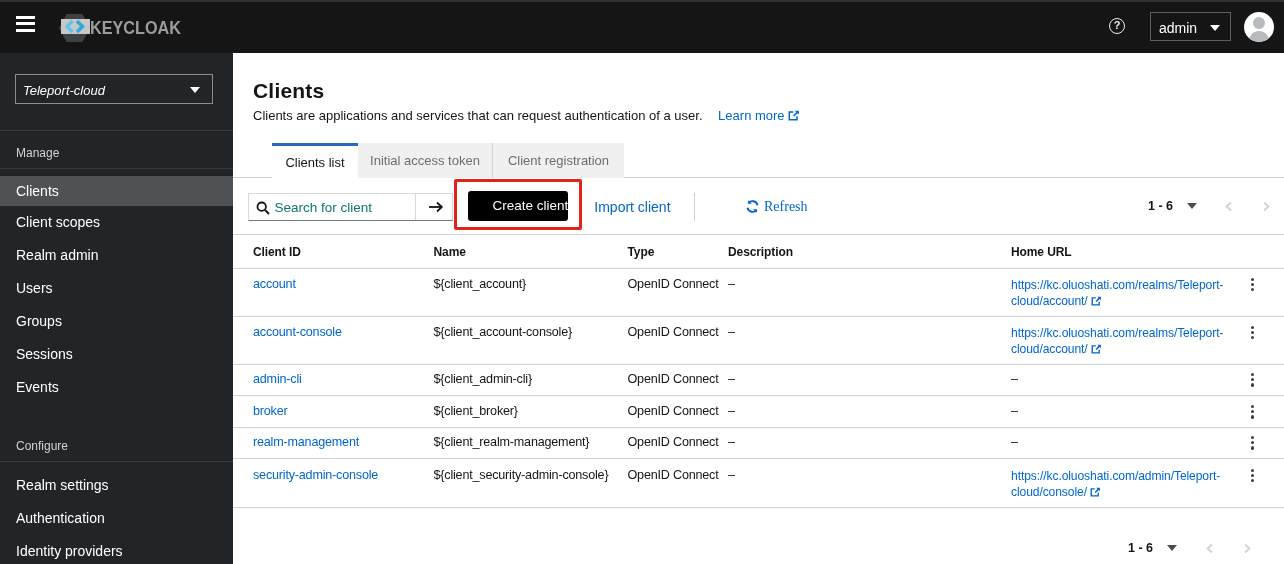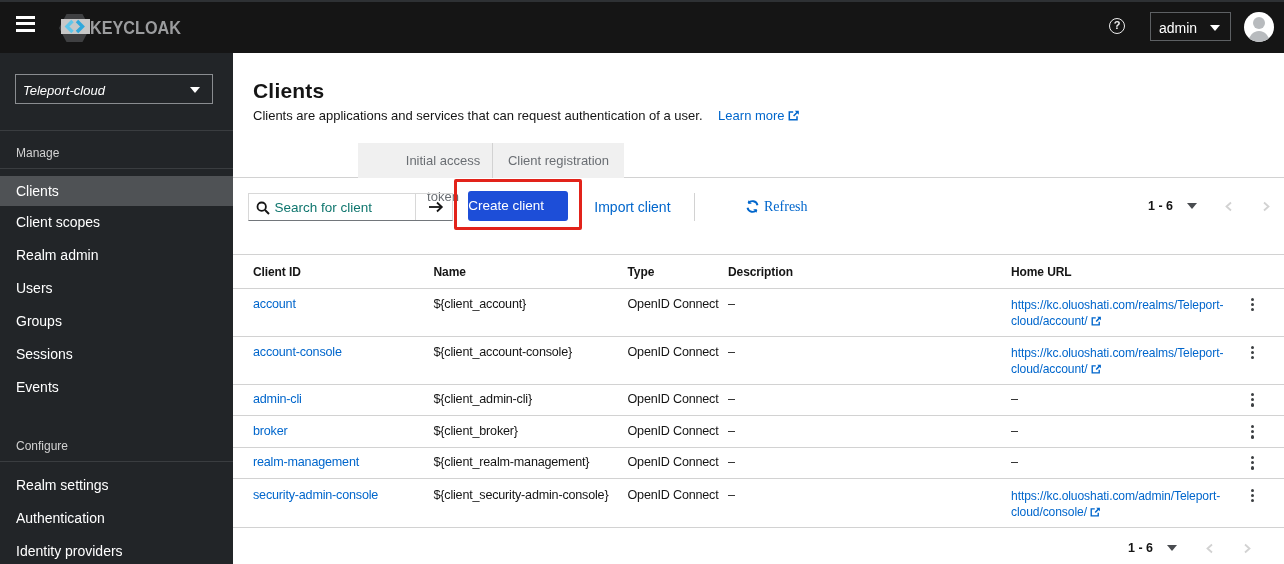--- a/index.html
+++ b/index.html
@@ -34,41 +34,41 @@
   
   .main { position:absolute; left:233px; top:53px; width:1051px; height:511px; background:#fff; }
   h1 { position:absolute; left:20px; top:26px; font-size:21px; font-weight:bold; color:#151515; letter-spacing:0.2px; }
   .sub { position:absolute; left:20px; top:55px; font-size:13px; color:#151515; }
   .sub a { color:#0066cc; text-decoration:none; margin-left:12px; }
   
   .tabs { position:absolute; left:0; top:90px; width:1051px; height:35px; }
   .tabline { position:absolute; left:0; top:34px; width:1051px; height:1px; background:#d2d2d2; }
   .tab { position:absolute; top:0; height:35px; font-size:13px; color:#6a6e73; background:#f0f0f0; text-align:center; line-height:36px; }
   .tab.act { background:#fff; color:#151515; border-top:3px solid #2b66c9; line-height:33px; height:35px; }
-  .t1 { left:39px; width:86px; } .t2 { left:125px; width:135px; border-right:1px solid #d2d2d2;padding-left:36px;} .t3 { left:260px; width:131px; }
+  .t1 { left:39px; width:86px; } .t2 { left:125px; width:135px; border-right:1px solid #d2d2d2;} .t3 { left:260px; width:131px; }
   
   .search { position:absolute; left:14.5px; top:139.5px; width:205px; height:28px; border:1px solid #d8d8d8; border-bottom:1px solid #72767b; }
   .search .ph { position:absolute; left:26px; top:6px; font-size:13.5px; color:#0f766e; }
   .search .sep { position:absolute; right:36px; top:0; width:1px; height:26px; background:#d8d8d8; }
   .redbox { position:absolute; left:221.3px; top:126.1px; width:127.3px; height:50.5px; border:3px solid #e2231a; border-radius:2px; }
-  .btn { position:absolute; left:235.2px; top:138.4px; width:100.2px; height:29.6px; background:#1d4ed8; color:#fff; font-size:13.5px; border:none; border-radius:3px; text-align:left; line-height:29.6px; }
+  .btn { position:absolute; left:235.2px; top:138.4px; width:100.2px; height:29.6px; background:#000000; color:#fff; font-size:13.5px; border:none; border-radius:3px; text-align:right; line-height:29.6px; }
   .lnk { position:absolute; font-size:14px; color:#0066cc; }
   .import { left:361.3px; top:146px; }
   .tdiv { position:absolute; left:461.3px; top:139.5px; width:1px; height:28px; background:#d2d2d2; }
   .refresh { left:513px; top:146px;font-family:Liberation Serif, serif; }
   
   .pag { position:absolute; font-size:12.5px; font-weight:bold; color:#151515; }
   .pag .caret { border-top-color:#494c50; border-left-width:5px; border-right-width:5px; border-top-width:6px; margin-left:14px; vertical-align:1px;}
   .pagtop { left:915px; top:146px; }
   .pagbot { left:895px; top:488px; }
   .chev { position:absolute; width:10px; height:10px; }
   .chev svg { display:block; }
   
   .tbl { position:absolute; left:0; top:181px; width:1051px; }
-  .trow { position:absolute; left:0; width:1051px; border-bottom:1px solid #d2d2d2;margin-top:20px; }
+  .trow { position:absolute; left:0; width:1051px; border-bottom:1px solid #d2d2d2; }
   .cell { position:absolute; font-size:12.6px; color:#151515; letter-spacing:-0.2px; }
   .cell a { color:#0066cc; text-decoration:none; }
   .cell.url { font-size:12.1px; line-height:16.5px; letter-spacing:-0.1px; }
   .c1{left:20px;} .c2{left:200.5px;} .c3{left:394.5px;} .c4{left:495px;} .c5{left:778px;}
   .hdr-c { font-weight:bold; font-size:12px; letter-spacing:-0.1px; }
   .kebab { position:absolute; left:1018px; width:4px; }
   .kebab i { display:block; width:3.2px; height:3.2px; border-radius:50%; background:#3c3f42; margin-bottom:2px; }
 </style>
 </head>
 <body>
@@ -122,20 +122,21 @@
 </div>
 <div class="main">
   <h1>Clients</h1>
   <div class="sub">Clients are applications and services that can request authentication of a user. <a>Learn more <svg width="12" height="11" viewBox="0 0 12 11" style="vertical-align:-1px">
           <path d="M9 6.2V9.7H1.3V2h3.9" fill="none" stroke="#0066cc" stroke-width="1.5"></path>
           <path d="M6.8 0.8h4v4z" fill="#0066cc"></path>
           <path d="M9.8 1.8L5.6 6" stroke="#0066cc" stroke-width="1.6"></path>
         </svg></a></div>
   <div class="tabs">
     <div class="tabline"></div>
+    <div class="tab act t1">Clients list</div>
     <div class="tab t2">Initial access token</div>
     <div class="tab t3">Client registration</div>
   </div>
   <div class="search">
     <svg style="position:absolute;left:7px;top:7px" width="14" height="14" viewBox="0 0 14 14">
         <circle cx="5.7" cy="5.7" r="4.2" fill="none" stroke="#151515" stroke-width="1.8"></circle>
         <line x1="9" y1="9" x2="13" y2="13" stroke="#151515" stroke-width="2"></line>
       </svg>
     <span class="ph">Search for client</span>
     <span class="sep"></span>

